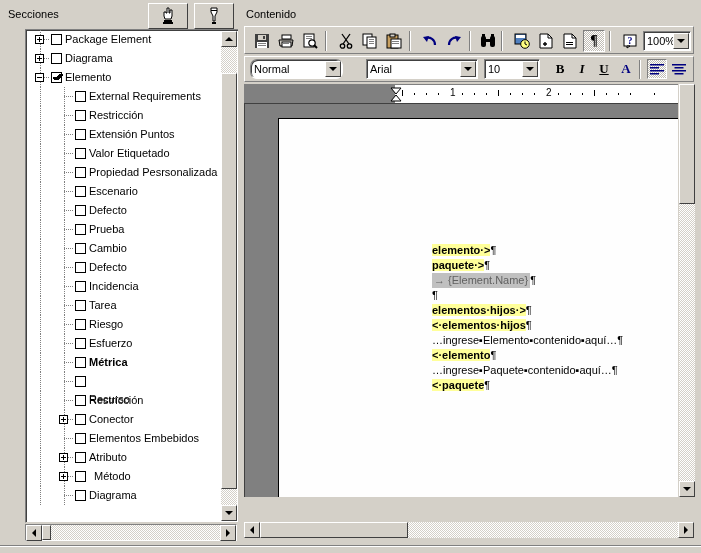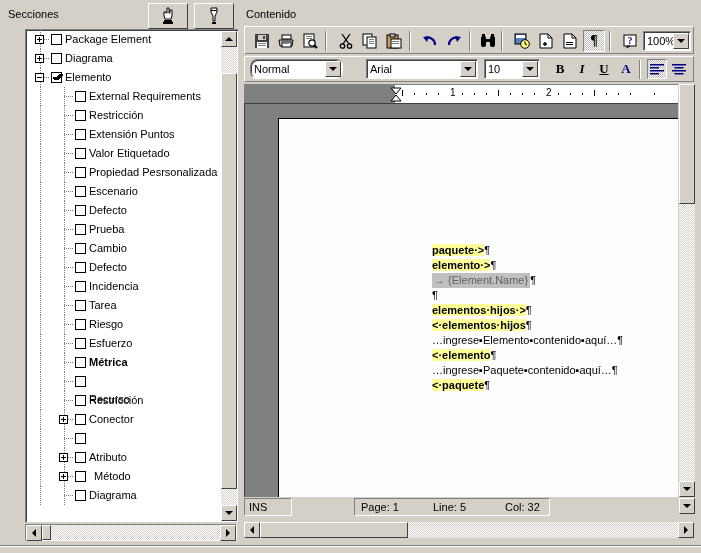--- a/index.html
+++ b/index.html
@@ -284,20 +284,21 @@
             <div class="doth" style="left: 38px; top: 9px; width: 10px;"></div>
             <div class="plus col" style="left: 33px;"></div>
             <div class="cbx" style="left: 49px;"></div>
             <div class="tlabel" style="left: 63px;">Conector</div>
           </div>
           <div class="trow">
             <div class="dotv" style="left: 14px;"></div>
             <div class="dotv" style="left: 38px;"></div>
             <div class="doth" style="left: 38px; top: 9px; width: 10px;"></div>
             <div class="cbx" style="left: 49px;"></div>
+            <div class="tlabel" style="left: 63px;">Elementos Embebidos</div>
           </div>
           <div class="trow">
             <div class="dotv" style="left: 14px;"></div>
             <div class="dotv" style="left: 38px;"></div>
             <div class="doth" style="left: 38px; top: 9px; width: 10px;"></div>
             <div class="plus col" style="left: 33px;"></div>
             <div class="cbx" style="left: 49px;"></div>
             <div class="tlabel" style="left: 63px;">Atributo</div>
           </div>
           <div class="trow">
@@ -574,55 +575,42 @@
         </div>
       <svg style="position:absolute;left:145px;top:2px;" width="12" height="15" viewBox="0 0 12 15">
         <path d="M1 1 L11 1 L6 7 Z" fill="#fff" stroke="#000"></path>
         <path d="M6 8 L11 14 L1 14 Z" fill="#fff" stroke="#000"></path>
       </svg>
     </div>
 
     <div class="docarea">
       <div class="page">
         <div class="doctext" id="doctext">
+            <div class="dl"><span class="hl">elemento·&gt;</span><span>¶</span></div>
             <div class="dl"><span class="hl">paquete·&gt;</span><span>¶</span></div>
-            <div class="dl"><span class="hl">elemento·&gt;</span><span>¶</span></div>
             <div class="dl"><span class="fieldline">→      {Element.Name}</span><span>¶</span></div>
             <div class="dl"><span>¶</span></div>
             <div class="dl"><span class="hl">elementos·hijos·&gt;</span><span>¶</span></div>
             <div class="dl"><span class="hl">&lt;·elementos·hijos</span><span>¶</span></div>
             <div class="dl"><span>…ingrese▪Elemento▪contenido▪aquí…¶</span></div>
             <div class="dl"><span class="hl">&lt;·elemento</span><span>¶</span></div>
             <div class="dl"><span>…ingrese▪Paquete▪contenido▪aquí…¶</span></div>
             <div class="dl"><span class="hl">&lt;·paquete</span><span>¶</span></div>
           </div>
       </div>
     </div>
 
     <div class="dvs">
       <div class="sb-thumb" style="height:120px;"></div>
       <div class="sb-track" style="height:277px;"></div>
       <div class="sb-btn">
           <i class="arr dn"></i>
         </div>
     </div>
 
-    <div class="status">
-      <div class="spane" style="left:0;top:0;width:48px;">
-        <span style="left:4px;">INS</span>
-      </div>
-      <div class="spane" style="left:110px;top:0;width:196px;">
-        <span style="left:6px;">Page: 1</span>
-        <span style="left:78px;">Line: 5</span>
-        <span style="left:150px;">Col: 32</span>
-      </div>
-      <div class="sb-btn" style="position:absolute;left:435px;top:0;">
-          <i class="arr dn"></i>
-        </div>
-    </div>
 
     <div class="dhs">
       <div class="sb-btn" style="position:absolute;left:0;top:0;">
           <i class="arr lf"></i>
         </div>
       <div class="sb-thumb" style="position:absolute;left:16px;top:0;width:148px;height:16px;"></div>
       <div class="sb-track" style="position:absolute;left:164px;top:0;width:270px;height:16px;"></div>
       <div class="sb-btn" style="position:absolute;left:434px;top:0;">
           <i class="arr rt"></i>
         </div>

